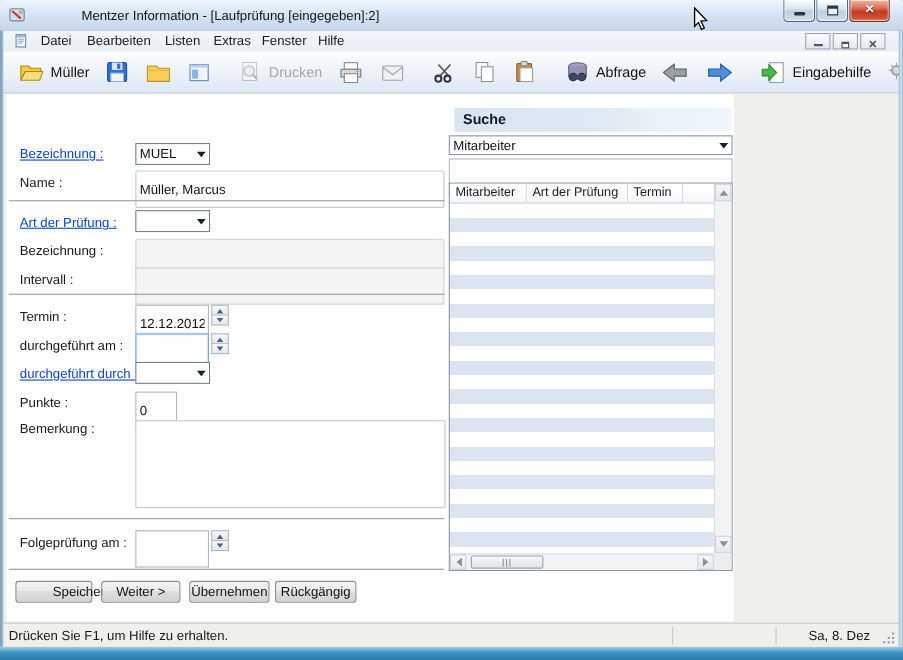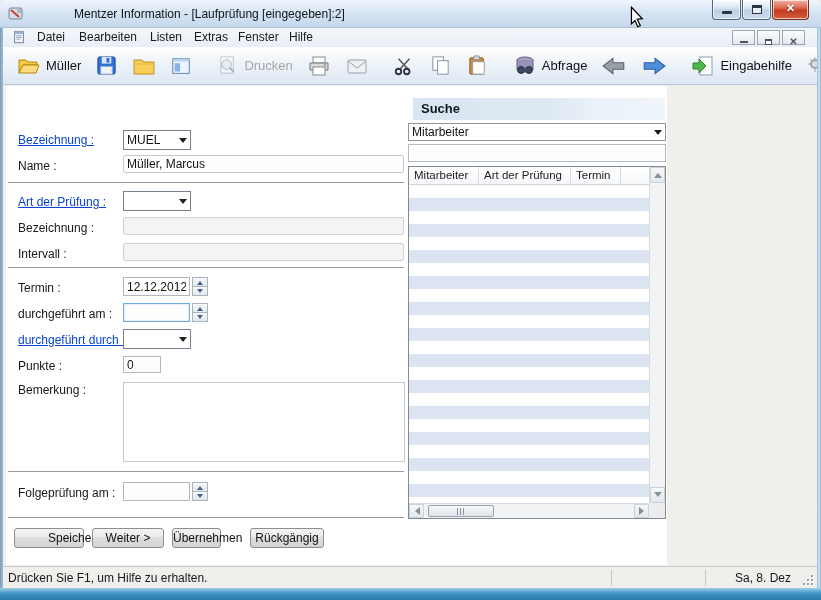--- a/index.html
+++ b/index.html
@@ -42,21 +42,21 @@
   .tsep{width:1px;height:26px;background:#c1ccda;margin:0 7px 0 3px;}
 
   
   .client{position:absolute;left:3px;top:85px;width:814px;height:481px;background:#f0efec;}
   .white-panel{position:absolute;left:3px;top:1px;width:661px;height:479px;background:#fff;}
   .section-bar{position:absolute;height:22px;
      background:linear-gradient(90deg,var(--header-bar-bg,#d9e5f1) 0%,#dfe9f4 55%,#eaf1f8 72%,#eff5fb 100%);
      font-size:13px;font-weight:bold;color:#10181f;line-height:22px;padding-left:8px;}
   .flabel{position:absolute;font-size:12px;color:#15181c;white-space:nowrap;}
   .flink{position:absolute;font-size:12px;color:var(--link-blue,#0a46c8);text-decoration:underline;white-space:nowrap;cursor:pointer;}
-  .tinput{position:absolute;border:1px solid #c3cad1;background:#fefefe;font-size:12px;padding:0 3px;color:#111;border-radius:2px;}
+  .tinput{position:absolute;border:1px solid #c3cad1;background:#fefefe;font-size:12px;padding:16px 3px;color:#111;border-radius:2px;}
   .tinput:disabled{background:#f4f4f4;border-color:#cdd1d6;}
   .tinput.dateb{border-color:#aeb8c2;border-radius:0;}
   .tinput.focus{border-color:var(--focus-border-blue,#70a8e0);box-shadow:inset 0 0 2px rgba(110,165,220,.55);border-radius:0;}
   .combo{position:absolute;background:#fff;border:1px solid #76828e;display:flex;align-items:center;}
   .combo-text{flex:1;font-size:12px;padding-left:3px;color:#111;white-space:nowrap;overflow:hidden;}
   .combo-arrow{width:15px;display:flex;justify-content:center;}
   .combo-arrow i{width:0;height:0;border:4px solid transparent;border-top:5px solid #1b1f24;margin-top:4px;}
   .spin{position:absolute;width:16px;display:flex;flex-direction:column;}
   .spin-btn{flex:1;border:1px solid #aab4be;background:linear-gradient(#f8f9fa,#e2e7ec);display:flex;align-items:center;justify-content:center;}
   .spin-btn+.spin-btn{border-top:none;}
@@ -337,21 +337,21 @@
         </div>
       <div class="spin-btn">
           <i class="arr-dn"></i>
         </div>
     </div>
 
     <div class="hsep" style="left:5px;top:432px;width:396px;"></div>
 
     <div class="btn7" style="left:11px;top:443px;width:70px;padding-left:33px;">Speichern</div>
     <div class="btn7" style="left:89px;top:443px;width:72px;">Weiter &gt;</div>
-    <div class="btn7" style="left:169px;top:443px;width:49px;">Übernehmen</div>
+    <div class="btn7" style="left:169px;top:443px;width:73px;">Übernehmen</div>
     <div class="btn7" style="left:247px;top:443px;width:74px;">Rückgängig</div>
 
     <div class="section-bar" style="left:410px;top:13px;width:252px;">Suche</div>
 
     <div class="combo" style="left:405px;top:38px;width:258px;height:18px;border-color:#8a96a2;">
       <span class="combo-text">Mitarbeiter</span>
       <span class="combo-arrow">
           <i></i>
         </span>
     </div>

